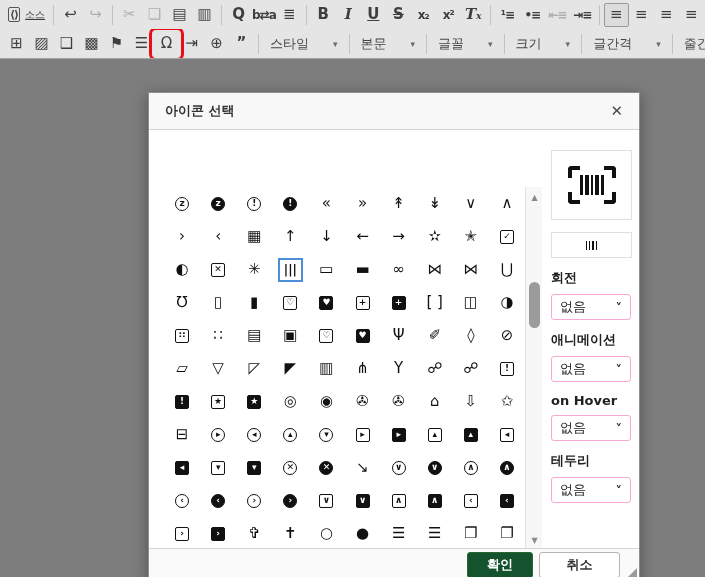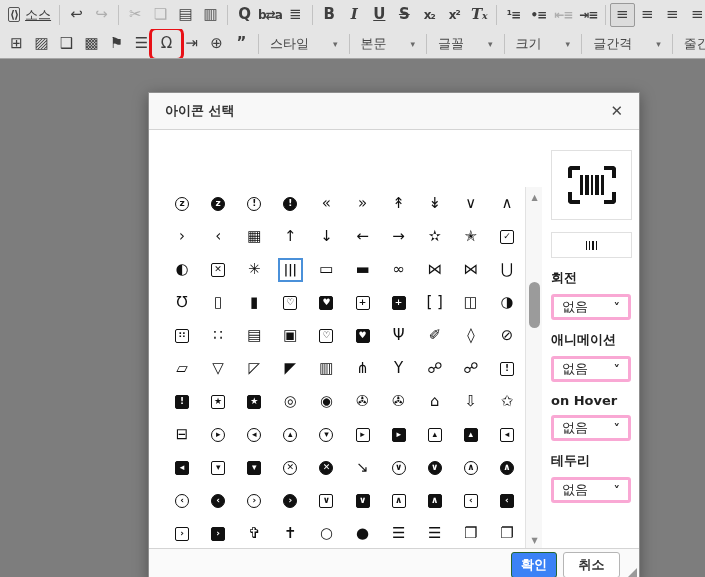--- a/index.html
+++ b/index.html
@@ -18,21 +18,21 @@
   .tb-item.und{text-decoration:underline;font-weight:bold;}
   .tb-item.strike{text-decoration:line-through;font-weight:bold;}
   .tb-item.small{font-size:12px;font-weight:bold;letter-spacing:-1px;}
   .tb-item.bgcolor{background:#3d3d3d;color:#fff;font-weight:bold;min-width:22px;}
   .tb-sep{width:1px;height:20px;background:#c2c2c2;margin:0 4px;flex:0 0 auto;}
   .tb-dd{display:inline-flex;align-items:center;gap:24px;color:#454545;font-size:13px;padding:0 7px;height:24px;flex:0 0 auto;cursor:default;}
   .tb-dd .caret{font-size:9px;color:#6a6a6a;}
   .tb-dd.tcolor .lbl{font-weight:bold;font-size:15px;border-bottom:2px solid #c00;line-height:1.1;}
   .src{gap:5px;padding:0 4px;}
   .src-ic{font-size:11px;font-weight:bold;border:1px solid #555;border-radius:2px;padding:1px 1px;letter-spacing:-1px;}
-  .src-lbl{font-size:13px;text-decoration:underline;color:#3f3f3f;}
+  .src-lbl{font-size:10px;text-decoration:underline;color:#3f3f3f;}
 
   
   .overlay{position:absolute;left:0;top:59px;width:705px;height:518px;background:#7d7d7d;}
 
   
   .dialog{position:absolute;left:148px;top:75px;width:492px;height:490px;background:#fff;border:1px solid #8f8f8f;box-sizing:border-box;box-shadow:0 3px 14px rgba(0,0,0,.35);z-index:2;margin-top:17px;}
   .d-header{height:37px;background:#f8f8f8;border-bottom:1px solid #d4d4d4;display:flex;align-items:center;justify-content:space-between;padding:0 16px;box-sizing:border-box;}
   .d-title{font-size:13px;font-weight:bold;color:#333;}
   .d-close{font-size:15px;font-weight:bold;color:#4a4a4a;cursor:default;}
   .d-body{position:relative;height:419px;}
@@ -66,28 +66,28 @@
   .cnr{position:absolute;width:12px;height:12px;box-sizing:border-box;}
   .cnr.tl{left:0;top:0;border-left:4px solid #111;border-top:4px solid #111;border-top-left-radius:4px;}
   .cnr.tr{right:0;top:0;border-right:4px solid #111;border-top:4px solid #111;border-top-right-radius:4px;}
   .cnr.bl{left:0;bottom:0;border-left:4px solid #111;border-bottom:4px solid #111;border-bottom-left-radius:4px;}
   .cnr.br{right:0;bottom:0;border-right:4px solid #111;border-bottom:4px solid #111;border-bottom-right-radius:4px;}
   .bars{position:absolute;left:50%;top:50%;transform:translate(-50%,-50%);display:flex;gap:2px;align-items:center;}
   .bar{background:#111;height:20px;}
   .b1{width:3px;}.b2{width:4px;}.b3{width:2px;}
   .mbar{background:#111;height:9px;width:1.5px;}
   .field .f-label{font-size:13px;font-weight:600;color:#222;margin:11px 0 7px;}
-  .sel-box{width:80px;height:26px;box-sizing:border-box;border:3px solid #f9a8d4;border-radius:3px;background:#fff;display:flex;align-items:center;justify-content:space-between;padding:0 8px;font-size:13px;color:#222;cursor:default;}
+  .sel-box{width:80px;height:26px;box-sizing:border-box;border:1px solid #f9a8d4;border-radius:3px;background:#fff;display:flex;align-items:center;justify-content:space-between;padding:0 8px;font-size:13px;color:#222;cursor:default;}
   .sel-box .chev{font-size:13px;font-weight:bold;line-height:1;}
 
   
   .d-footer{position:absolute;left:0;bottom:0;width:100%;height:33px;background:#fafafa;border-top:1px solid #d4d4d4;box-sizing:border-box;display:flex;align-items:center;justify-content:flex-end;gap:6px;padding-right:19px;}
   .btn{height:26px;box-sizing:border-box;border-radius:3px;font-size:13px;font-weight:600;display:flex;align-items:center;justify-content:center;cursor:default;}
-  .btn-ok{width:46px;background:#3b82f6;color:#fff;border:1px solid #27662f;}
-  .btn-cancel{width:57px;background:#fff;color:#333;border:1px solid #b5b5b5;}
+  .btn-ok{width:66px;background:#14532d;color:#fff;border:1px solid #27662f;}
+  .btn-cancel{width:81px;background:#fff;color:#333;border:1px solid #b5b5b5;}
   .resize-handle{position:absolute;right:2px;bottom:2px;width:0;height:0;border-left:11px solid transparent;border-bottom:11px solid #9a9a9a;}
 </style>
 </head>
 <body>
 
 <div id="screen">
   <div class="toolbar">
     <div class="tb-row" id="tb-row1">
         <span class="tb-item src">
           <span class="src-ic">⟨⟩</span>

